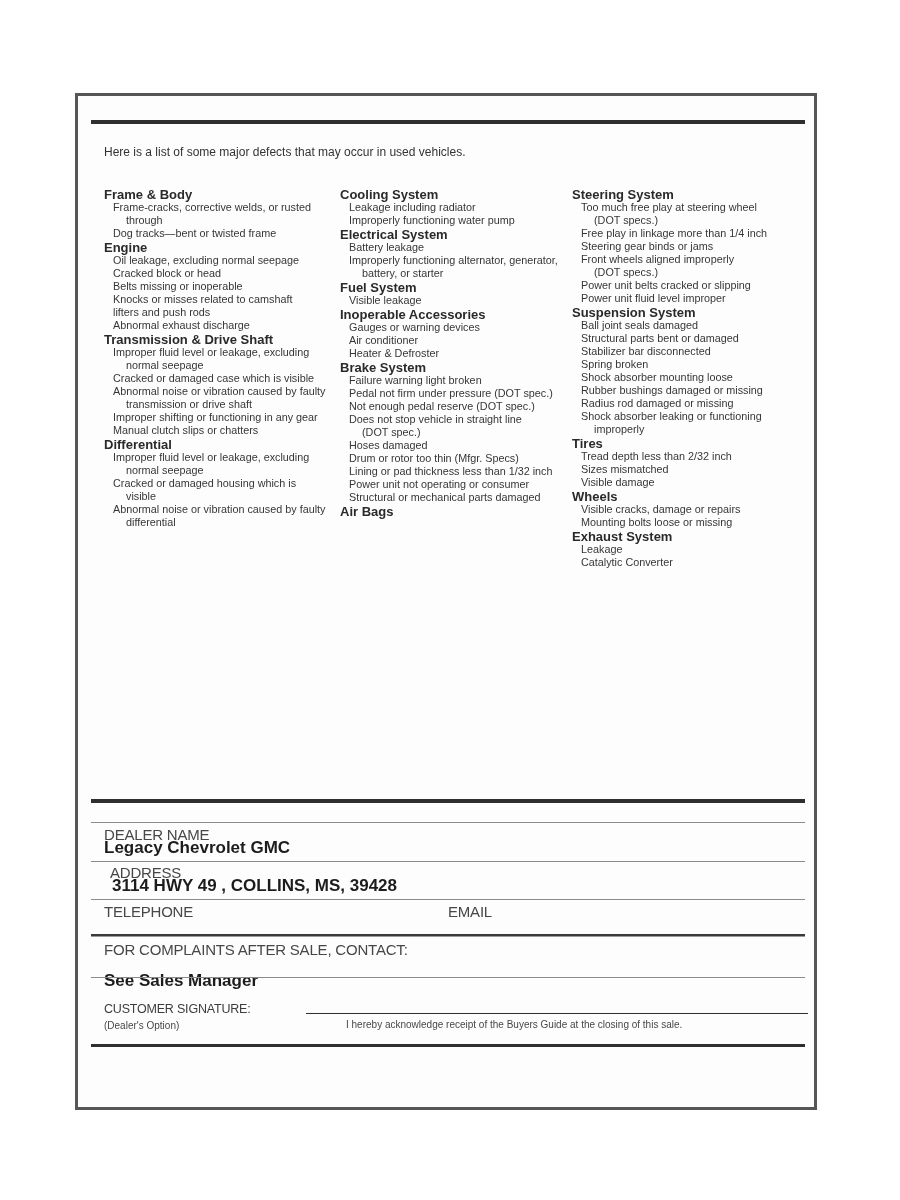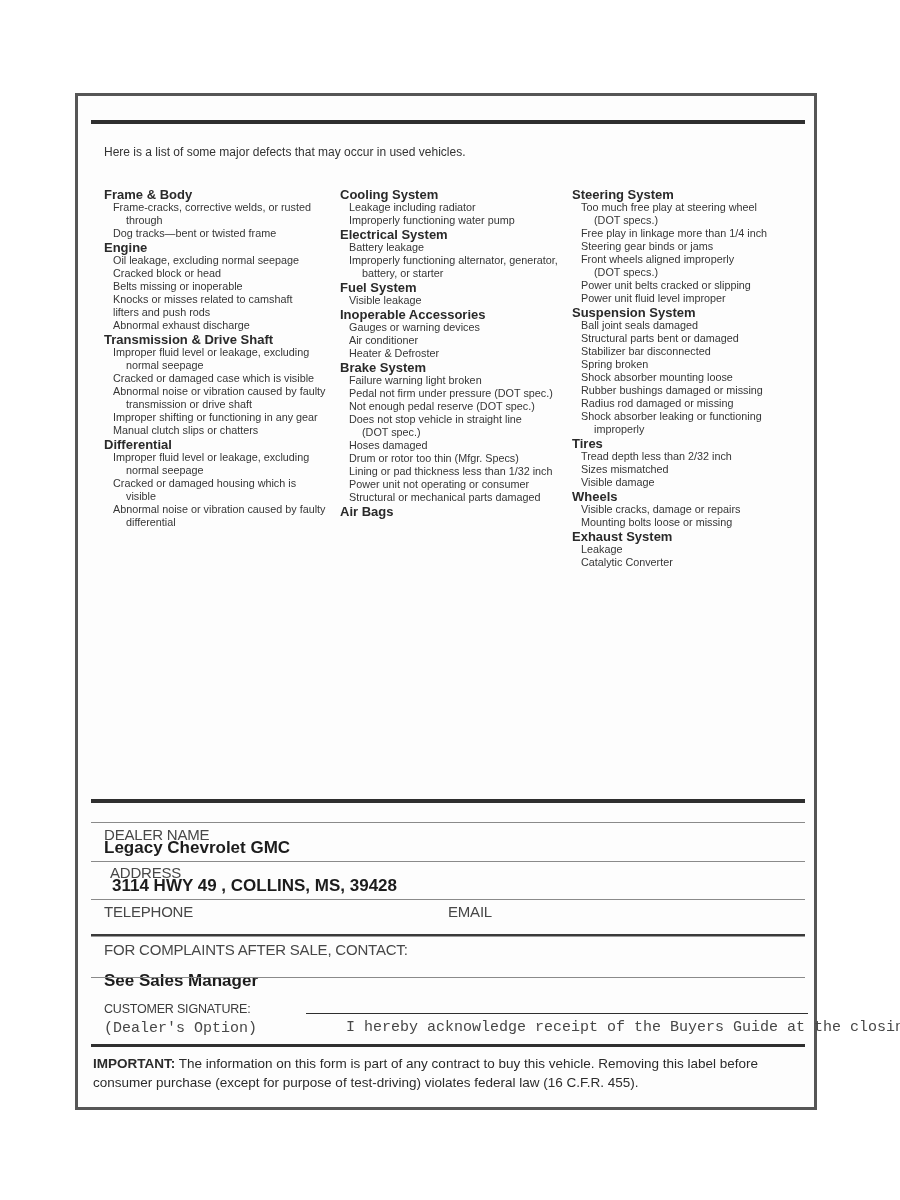--- a/index.html
+++ b/index.html
@@ -21,21 +21,21 @@
   .col-2 { left:494px; }
   .sec-heading { font-weight:bold; font-size:13px; line-height:13px; color:#2a2a2a; white-space:nowrap; }
   .sec-heading.gap { margin-top:1px; }
   .defect-line { font-size:10.8px; line-height:13px; color:#363636; white-space:nowrap; }
   .ind1 { padding-left:9px; }
   .ind2 { padding-left:22px; }
 
   .form-label { position:absolute; font-size:15px; color:#474747; letter-spacing:-0.2px; white-space:nowrap; }
   .form-value { position:absolute; font-size:17px; color:#1c1c1c; font-weight:700; white-space:nowrap; }
   .sig-label  { position:absolute; font-size:12.5px; color:#3d3d3d; letter-spacing:-0.2px; white-space:nowrap; }
-  .small-note { position:absolute; font-size:15px; color:#474747; white-space:nowrap;font-family:Liberation Mono, monospace; }
+  .small-note { position:absolute; font-size:10px; color:#474747; white-space:nowrap; }
   .sig-line   { position:absolute; border-bottom:1.5px solid #2f2f2f; height:0; }
   .important  { position:absolute; left:15px; top:958px; width:712px; font-size:13.5px; line-height:19px; color:#2b2b2b; }
   .important b { font-weight:bold; }
 </style>
 </head>
 <body>
 
 <div class="canvas">
   <div class="page">
 
@@ -148,16 +148,15 @@
     <div class="form-label" style="left:26px; top:845px;">FOR COMPLAINTS AFTER SALE, CONTACT:</div>
     <div class="form-value" style="left:26px; top:857px;margin-top:18px;">See Sales Manager</div>
     <div class="rule-thin" style="top:881px;"></div>
 
     <div class="sig-label" style="left:26px; top:906px;">CUSTOMER SIGNATURE:</div>
     <div class="sig-line" style="left:228px; top:917px; width:502px;"></div>
     <div class="small-note" style="left:26px; top:924px;">(Dealer's Option)</div>
     <div class="small-note" style="left:268px; top:923px;">I hereby acknowledge receipt of the Buyers Guide at the closing of this sale.</div>
 
     <div class="rule-heavy" style="top:948px; height:3px;"></div>
-    <div class="important"><b>IMPORTANT:</b><span>  The information on this form is part of any contract to buy this vehicle.  Removing this label before consumer purchase (except for purpose of test-driving) violates federal law (16 C.F.R. 455).</span></div>
 
   </div>
 </div>
 
 </body></html>

